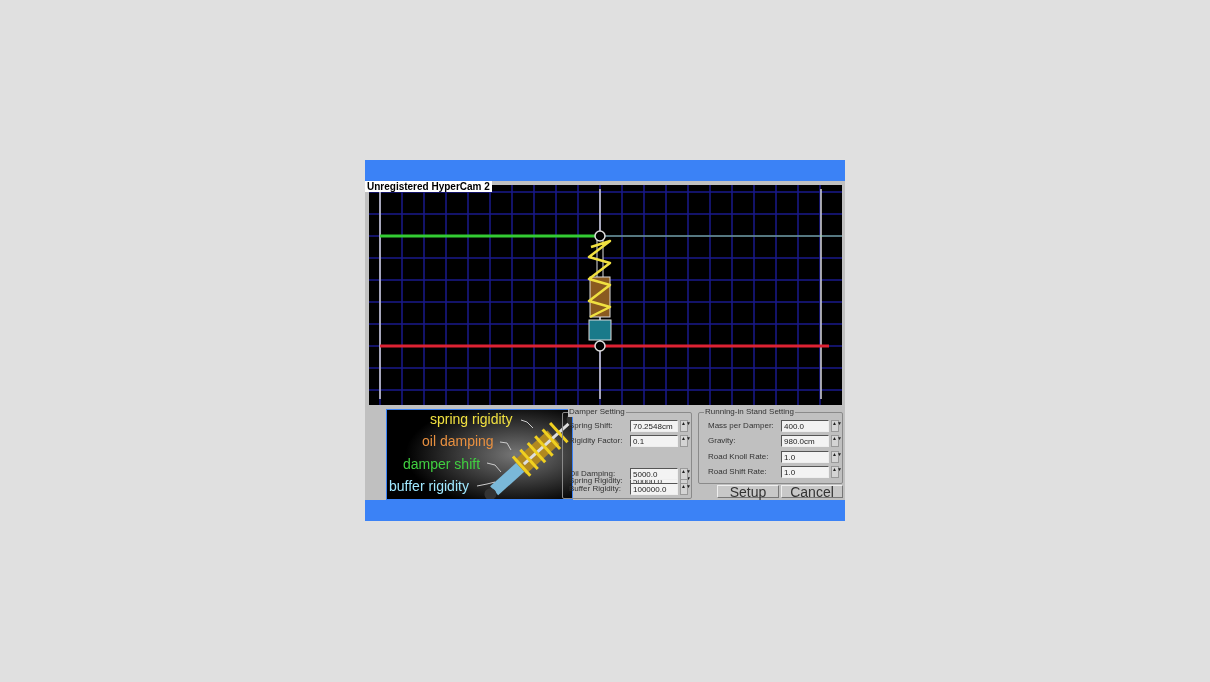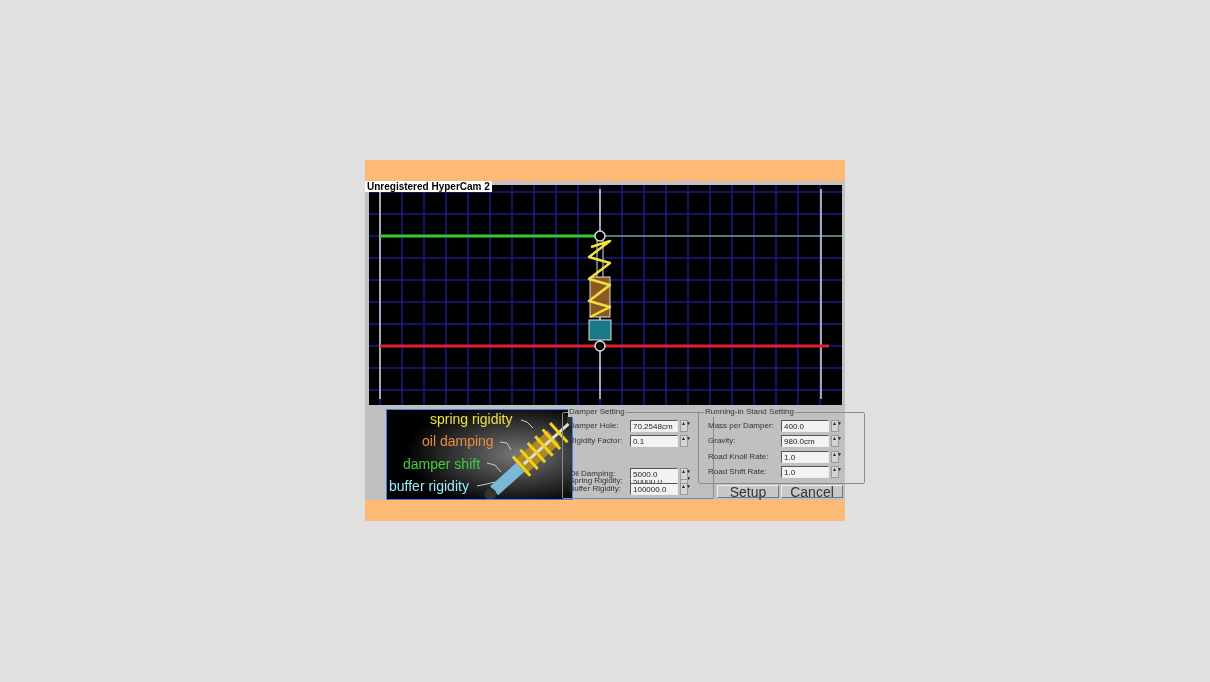--- a/index.html
+++ b/index.html
@@ -1,27 +1,27 @@
 <!DOCTYPE html>
 <html><head>
 <meta charset="utf-8">
 <style>
   html, body { margin:0; padding:0; }
   body { width:1210px; height:682px; background:#e0e0e0; position:relative; overflow:hidden;
          font-family:"Liberation Sans", sans-serif; }
-  #frame { position:absolute; left:365px; top:160px; width:480px; height:361px; background:#fdba74; }
+  #frame { position:absolute; left:365px; top:160px; width:480px; height:361px; background:#3b82f6; }
   #watermark { position:absolute; left:0; top:21px; background:#fff; color:#000;
                font-size:10px; font-weight:bold; padding:0 2px; line-height:11px; z-index:5; }
   #app { position:absolute; left:0; top:21px; width:480px; height:319px; background:#c0c0c0; }
   #viewport { position:absolute; left:4px; top:4px; width:473px; height:220px; background:#000; }
   #viewport svg { position:absolute; left:0; top:0; }
   #lower { position:absolute; left:0; top:226px; width:480px; height:93px; }
   #illus { position:absolute; left:21px; top:2px; width:185px; height:89px; background:#000; border:1px solid #3b82f6; overflow:hidden; }
   #illus .lbl { position:absolute; font-size:14px; line-height:15px; white-space:nowrap; }
-  .group { position:absolute; border:1px solid #8a8a8a; border-radius:2px;padding-left:22px; }
+  .group { position:absolute; border:1px solid #8a8a8a; border-radius:2px; }
   .group .legend { position:absolute; top:-6px; left:5px; background:#c0c0c0; font-size:8px; color:#333; padding:0 1px; line-height:10px; }
   .row { position:absolute; left:6px; height:12px; width:100%; }
   .row .rl { position:absolute; left:0; top:1px; font-size:8px; color:#333; line-height:10px; white-space:nowrap; }
   .row input { position:absolute; top:0; height:10px; border:1px solid #555; border-right-color:#eee; border-bottom-color:#eee;
                background:#f3f3f3; font-size:8px; padding:0 2px; font-family:"Liberation Sans", sans-serif; color:#222; }
   .spin { position:absolute; top:0; width:8px; height:12px; background:#d4d4d4; border:1px solid #999; box-sizing:border-box;
           font-size:5px; line-height:5px; text-align:center; color:#222; }
   .btn { position:absolute; height:13px; background:#c8c8c8; border:1px solid #eee; border-right-color:#777; border-bottom-color:#777;
          font-size:14px; line-height:13px; text-align:center; color:#333; box-sizing:border-box; }
 </style>
@@ -113,21 +113,21 @@
         </svg>
         <div class="lbl" style="left: 43px; top: 2px; color: rgb(240, 224, 64);">spring rigidity</div>
         <div class="lbl" style="left: 35px; top: 24px; color: rgb(232, 144, 64);">oil damping</div>
         <div class="lbl" style="left: 16px; top: 47px; color: rgb(64, 208, 64);">damper shift</div>
         <div class="lbl" style="left: 2px; top: 69px; color: rgb(160, 232, 255);">buffer rigidity</div>
       </div>
 
       <div class="group" style="left:197px;top:5px;width:128px;height:85px;">
         <span class="legend">Damper Setting</span>
         <div class="row" style="top:7px;">
-          <span class="rl">Damper Hole:</span>
+          <span class="rl">Spring Shift:</span>
           <input style="left: 61px; width: 42px;" value="70.2548cm">
           <span class="spin" style="left:111px;">▲▼</span>
         </div>
         <div class="row" style="top:22px;">
           <span class="rl">Rigidity Factor:</span>
           <input style="left: 61px; width: 42px;" value="0.1">
           <span class="spin" style="left:111px;">▲▼</span>
         </div>
         <div class="row" style="top:40px;margin-top:22px;">
           <span class="rl">Spring Rigidity:</span>

